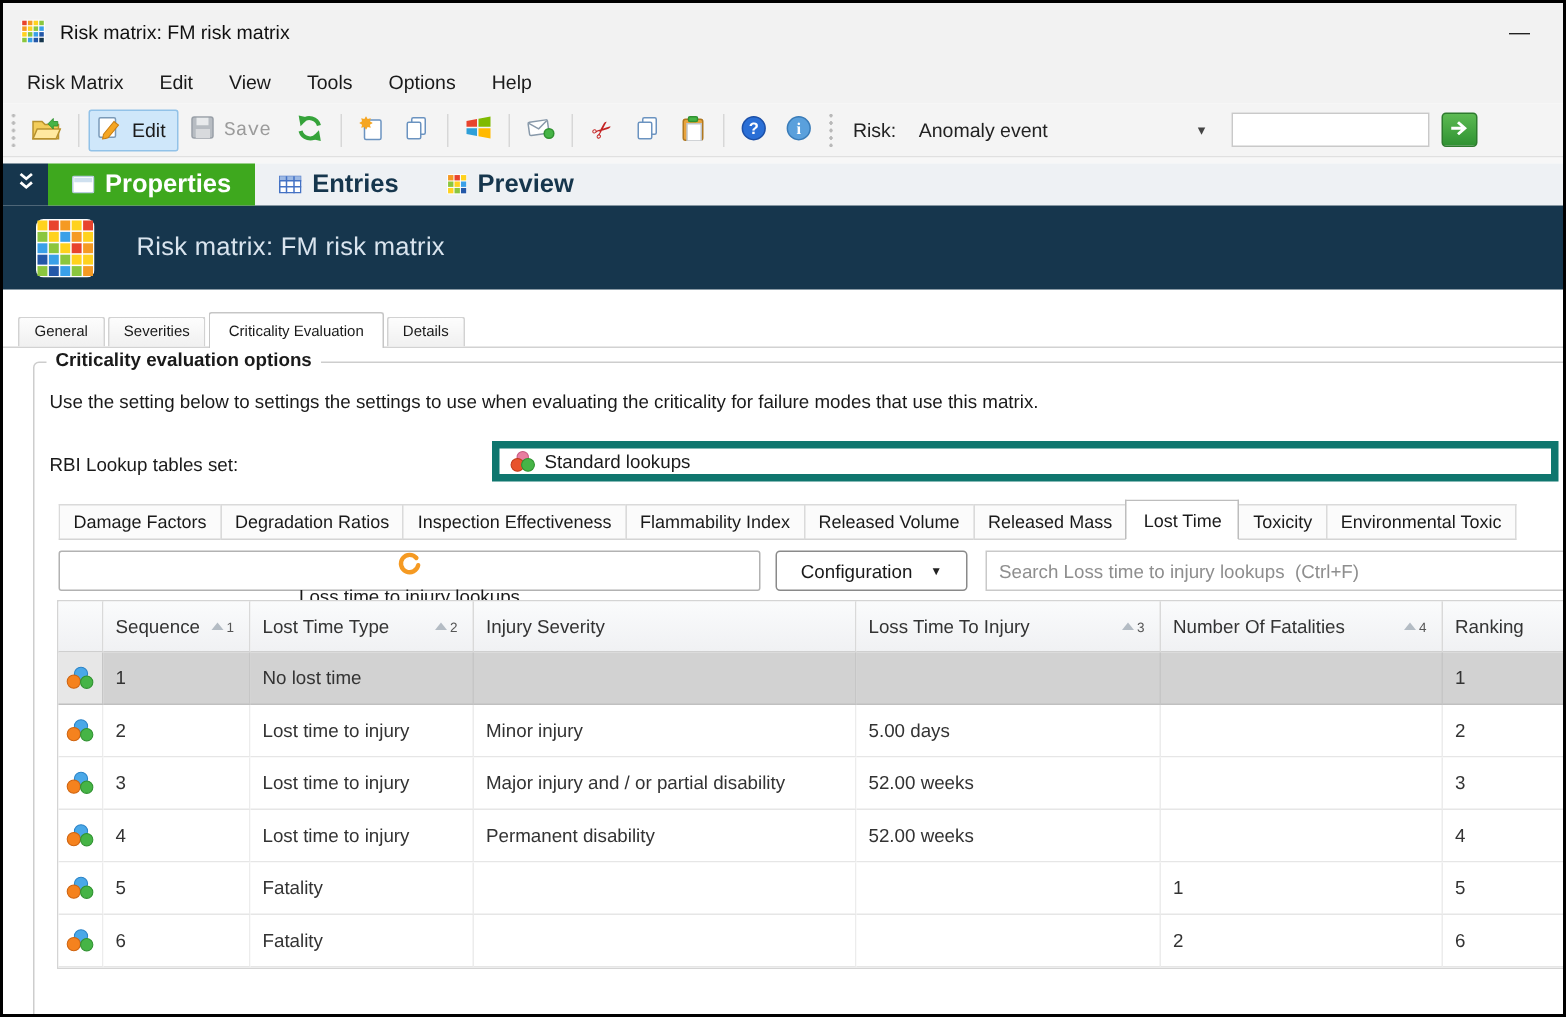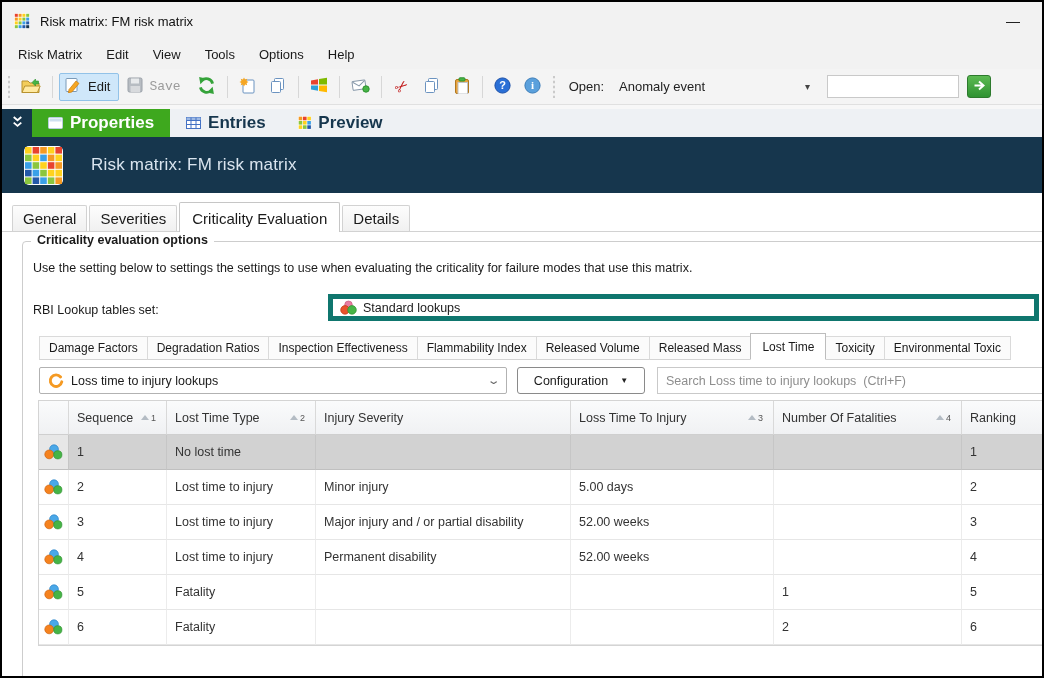--- a/index.html
+++ b/index.html
@@ -44,21 +44,21 @@
   .vtab { display:flex; align-items:center; gap:7px; padding:0 16px; font-size:17px; font-weight:bold; color:#16364d; }
   .vtab.active { background:#3ea81e; color:#fff; }
 
   
   .banner { height:56px; background:#16364d; display:flex; align-items:center; padding:0 22px; gap:28px; }
   .btitle { color:#d9e4ee; font-size:17px; letter-spacing:.2px; }
 
   
   .page { position:absolute; left:0; right:0; top:193px; bottom:0; background:#fff; }
   .pagetabs { position:absolute; top:8px; left:10px; height:28px; display:flex; align-items:flex-end; z-index:5; }
-  .ptab { padding:4px 10px; margin-right:2px; font-size:15px; color:#1a1a1a; background:linear-gradient(#fdfdfd,#f0f0f0);
+  .ptab { padding:4px 10px; margin-right:2px; font-size:10px; color:#1a1a1a; background:linear-gradient(#fdfdfd,#f0f0f0);
      border:1px solid #d2d2d2; border-bottom:none; border-radius:2px 2px 0 0; position:relative; }
   .ptab.active { background:#fff; padding:7px 12px 5px; border-color:#c6c6c6; margin-bottom:-1px; }
   .pane { position:absolute; top:36px; left:0; right:0; bottom:0; border-top:1px solid #d2d2d2; background:#fff; }
 
   
   .groupbox { position:absolute; top:9px; left:20px; right:-8px; bottom:-8px; border:1px solid #cdcdcd; border-radius:4px; }
   .legend { position:absolute; top:-9px; left:8px; background:#fff; padding:0 6px; font-size:12.5px; font-weight:bold; color:#1a1a1a; }
   .desc { position:absolute; top:19px; left:10px; font-size:12.5px; color:#1a1a1a; }
   .rbilabel { position:absolute; top:61px; left:10px; font-size:12.5px; color:#1a1a1a; }
   .rbifield { position:absolute; top:52px; left:305px; right:10px; height:27px; background:#fff; border:5px solid #0f766e;
@@ -66,21 +66,21 @@
 
   
   .lookuptabs { position:absolute; top:91px; left:16px; right:0; height:27px; display:flex; align-items:flex-end; white-space:nowrap; overflow:hidden; }
   .ltab { padding:4px 9px; font-size:12px; color:#1a1a1a; border:1px solid #dadada; border-bottom:1px solid #d4d4d4;
      margin-right:-1px; background:#fbfbfb; position:relative; }
   .ltab.active { background:#fff; border-color:#bdbdbd; border-bottom-color:#fff; padding:6px 11px 5px; z-index:2; }
 
   
   .controls { position:absolute; top:125px; left:16px; right:4px; height:27px; display:flex; align-items:center; }
   .combo { width:468px; height:27px; background:#fff; border:1px solid #b2b2b2; border-radius:2px;
-     display:flex; align-items:center; gap:7px; padding:0 8px; font-size:12.5px; color:#1a1a1a; }
+     display:flex; align-items:center; gap:7px; padding:0 8px; font-size:12.5px; color:#1a1a1a;flex-direction:column; }
   .combo .chev { margin-left:auto; color:#666; font-size:11px; transform:scaleX(1.5); }
   .cfgbtn { width:128px; height:27px; margin-left:10px; background:#fff; border:1px solid #8a8a8a; border-radius:3px;
      display:flex; align-items:center; justify-content:center; gap:12px; font-family:inherit; font-size:12.5px; color:#1a1a1a; }
   .caret2 { font-size:8px; color:#222; }
   .search { flex:1; height:27px; margin-left:12px; border:1px solid #c9c9c9; background:#fff; padding:0 8px;
      font-family:inherit; font-size:12.5px; color:#333; }
   .search::placeholder { color:#8e8e8e; }
 
   
   .grid { position:absolute; top:158px; left:15px; width:calc(100% - 15px); border:1px solid #d4d4d4; border-right:none; background:#fff; }
@@ -225,21 +225,21 @@
             <text x="8.5" y="12.2" font-size="11" font-weight="bold" fill="#fff" text-anchor="middle" font-family="Liberation Sans, sans-serif">?</text>
           </svg></span>
       </button>
     <button class="tbtn">
         <span><svg width="17" height="17" viewBox="0 0 17 17">
             <circle cx="8.5" cy="8.5" r="7.6" fill="#5aa0dc" stroke="#3a7cb8"></circle>
             <text x="8.5" y="12.4" font-size="11" font-weight="bold" fill="#fff" text-anchor="middle" font-family="Liberation Serif, serif">i</text>
           </svg></span>
       </button>
     <span class="grip"></span>
-    <span class="openlbl">Open:</span>
+    <span class="openlbl">Risk:</span>
     <div class="opencombo">
       <span>Anomaly event</span>
       <span class="caret">▾</span>
     </div>
     <input class="quickinput" value="" style="">
     <button class="gobtn">
         <span><svg width="13" height="11" viewBox="0 0 13 11">
             <path d="M1.5 5.5 h8 M6 1.5 L10.5 5.5 6 9.5" stroke="#fff" stroke-width="2" fill="none"></path>
           </svg></span>
       </button>

